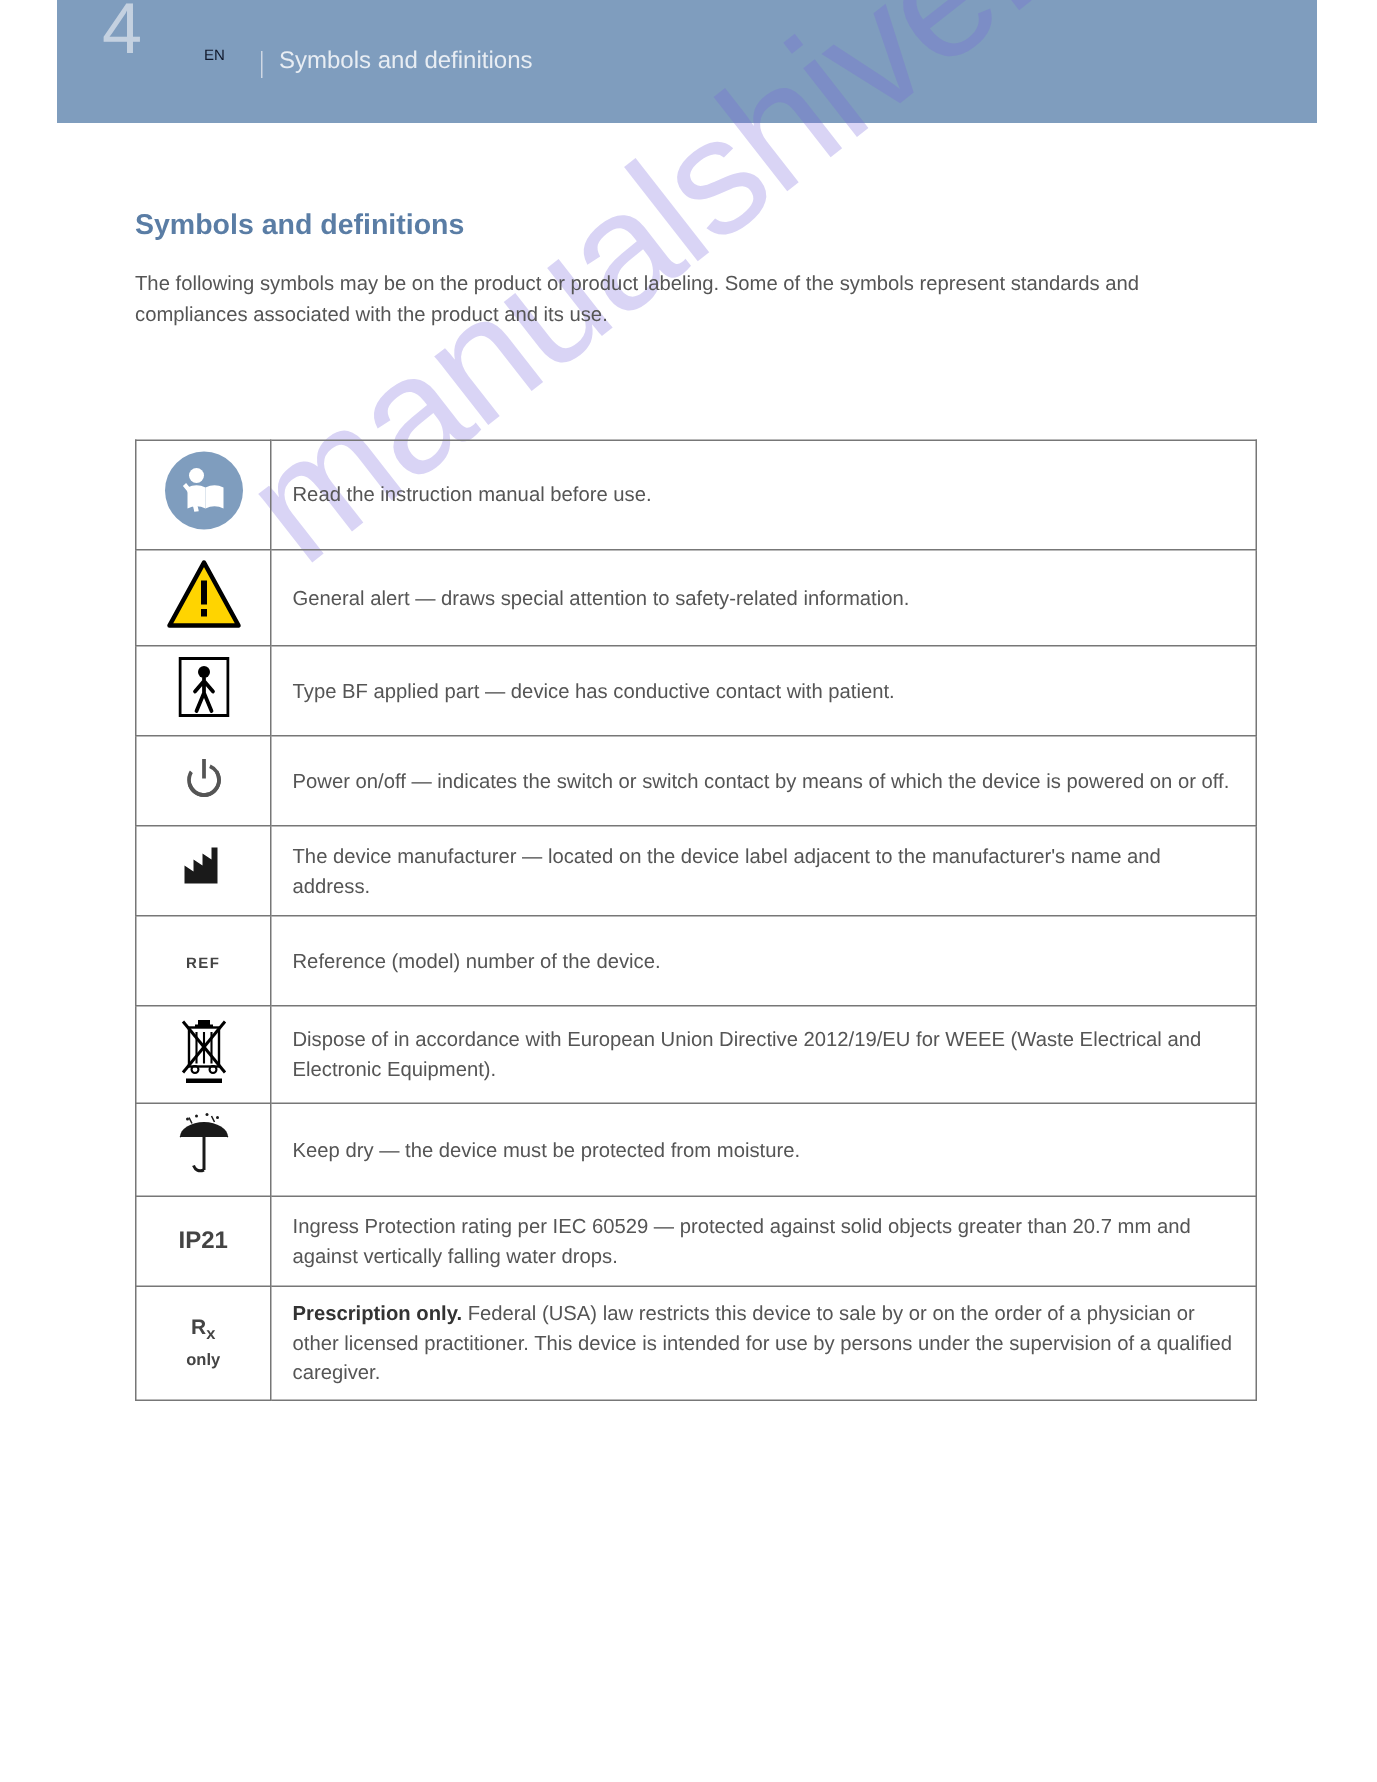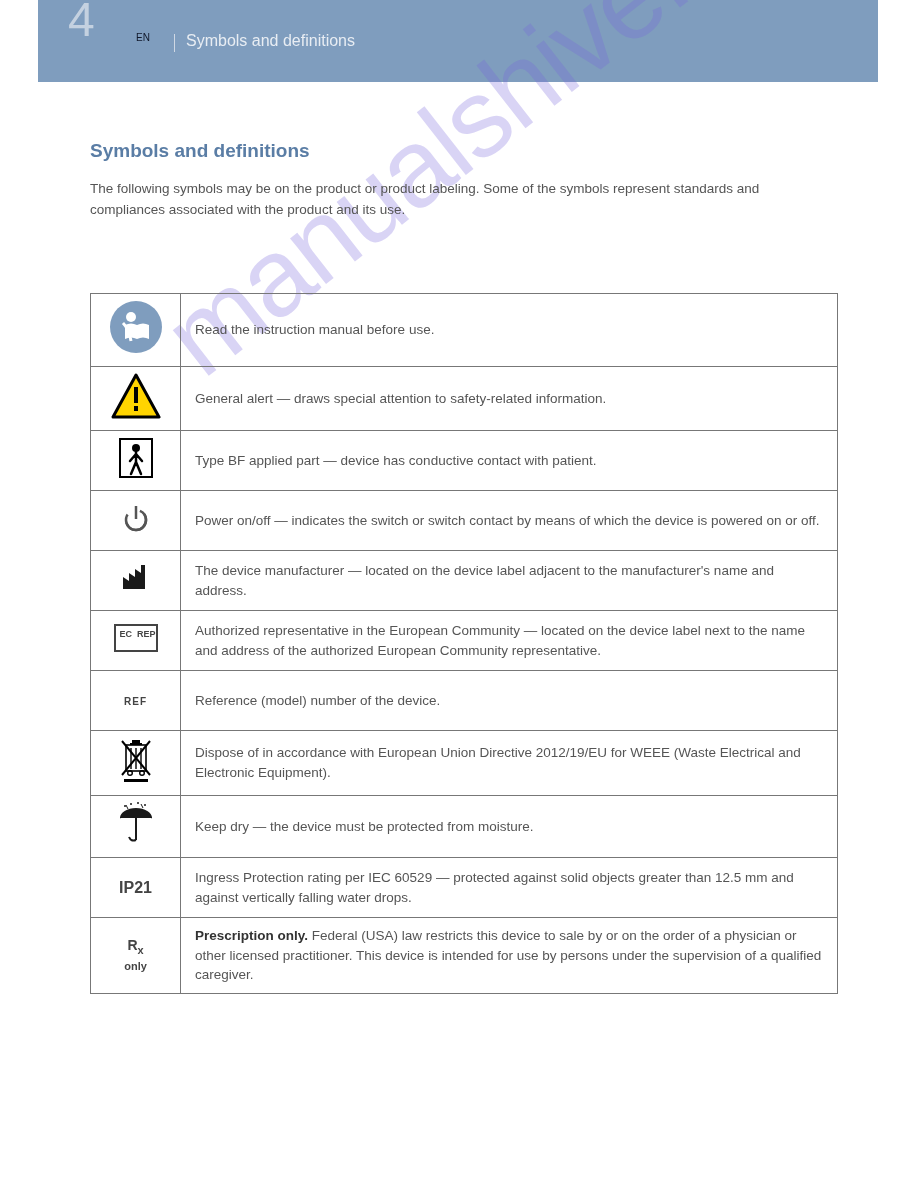--- a/index.html
+++ b/index.html
@@ -172,26 +172,20 @@
 
   <tr>
     <td class="icon">
       <svg class="svgbox" width="30" height="30" viewBox="0 0 30 30">
         <path d="M2 26 L2 14 L8 18 L8 10 L14 14 L14 6 L20 10 L20 2 L24 2 L24 26 Z" fill="#1a1a1a"></path>
       </svg>
     </td>
     <td>The device manufacturer — located on the device label adjacent to the manufacturer's name and address.</td>
   </tr>
 
-  <tr>
-    <td class="icon">
-      <span class="icon-ec"><span>EC&nbsp;&nbsp;REP</span></span>
-    </td>
-    <td>Authorized representative in the European Community — located on the device label next to the name and address of the authorized European Community representative.</td>
-  </tr>
 
   <tr>
     <td class="icon">
       <span class="icon-ref">REF</span>
     </td>
     <td>Reference (model) number of the device.</td>
   </tr>
 
 
   <tr>
@@ -229,21 +223,21 @@
         <line x1="25" y1="2" x2="27" y2="6" stroke="#1a1a1a" stroke-width="1"></line>
       </svg>
     </td>
     <td>Keep dry — the device must be protected from moisture.</td>
   </tr>
 
   <tr>
     <td class="icon">
       <span class="icon-ip">IP21</span>
     </td>
-    <td>Ingress Protection rating per IEC 60529 — protected against solid objects greater than 12.5 mm and against vertically falling water drops.</td>
+    <td>Ingress Protection rating per IEC 60529 — protected against solid objects greater than 20.7 mm and against vertically falling water drops.</td>
   </tr>
 
   <tr>
     <td class="icon">
       <span class="icon-rx">R<sub style="font-size:11px;">x</sub><br><span style="font-size:11px;">only</span></span>
     </td>
     <td>
       <strong>Prescription only.</strong><span> Federal (USA) law restricts this device to sale by or on the order of a physician or other licensed practitioner. This device is intended for use by persons under the supervision of a qualified caregiver.</span>
     </td>
   </tr>

